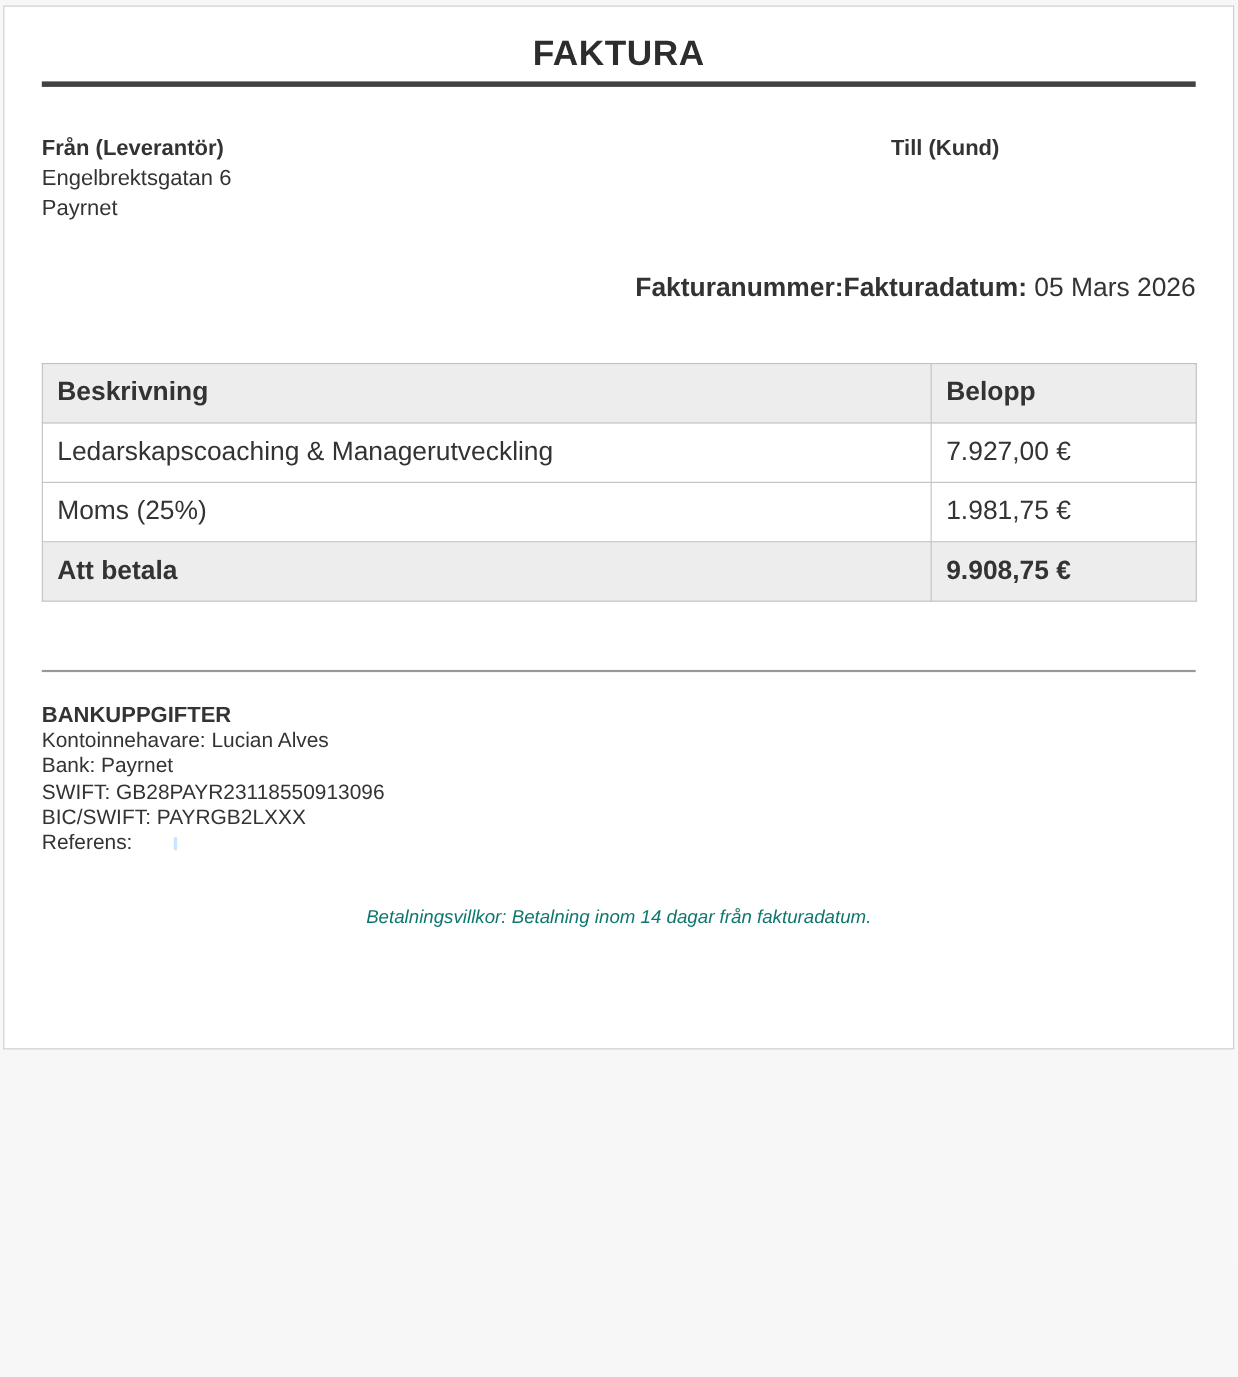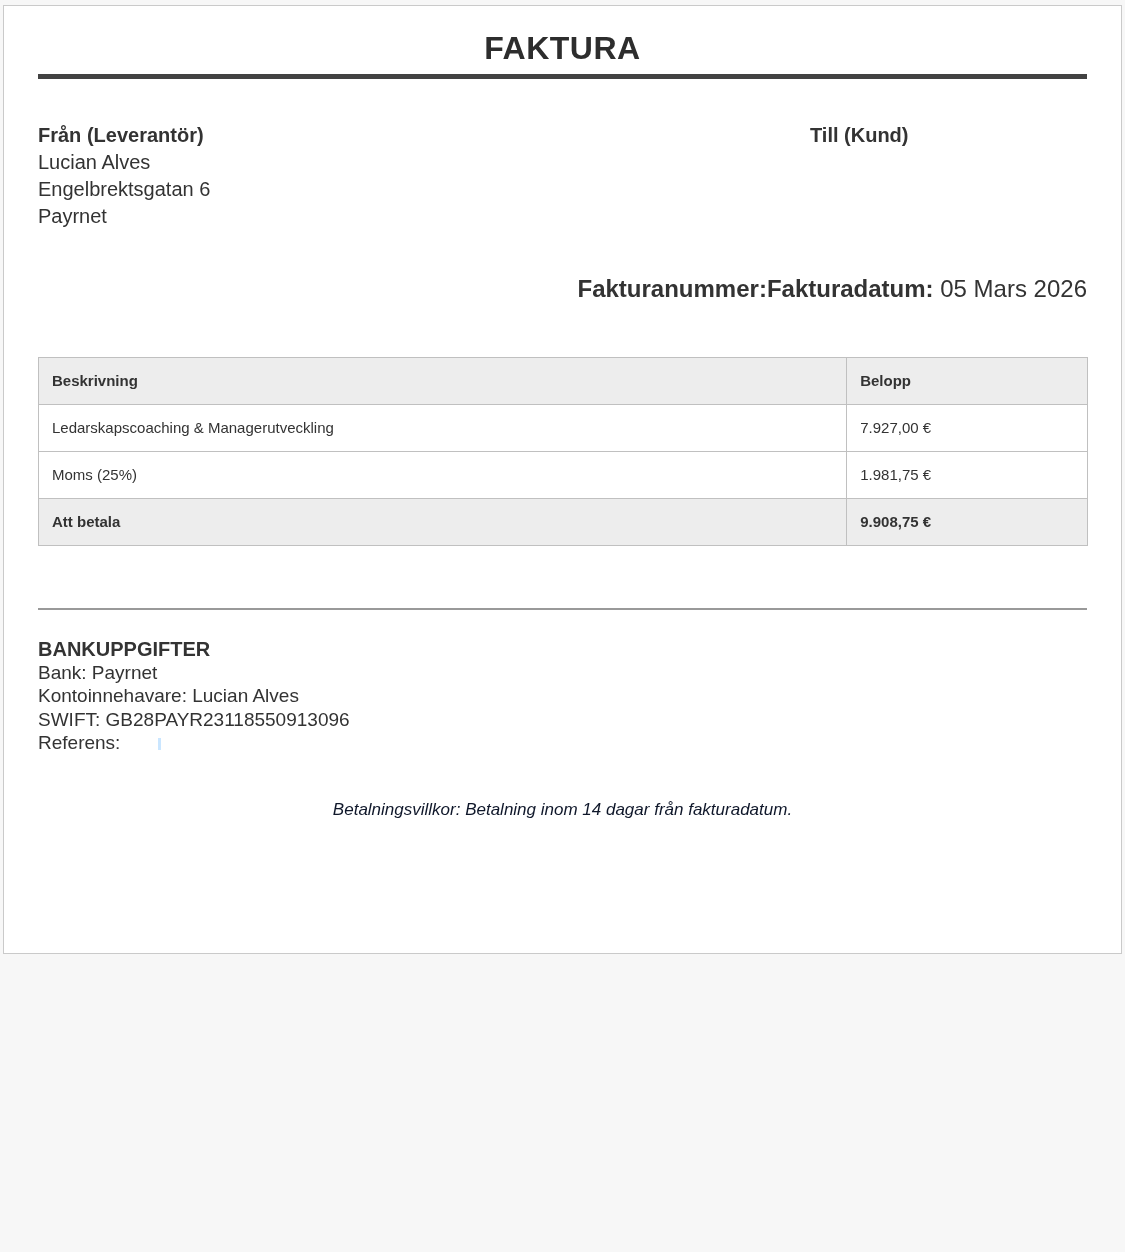--- a/index.html
+++ b/index.html
@@ -47,21 +47,21 @@
     line-height: 22px;
     text-align: right;
   }
   .meta-label { font-weight: bold; display: inline-block; }
   .meta-label-number { width: 244px; }
   .meta-value { display: inline; }
   table.items {
     margin-top: 57px;
     width: 1050px;
     border-collapse: collapse;
-    font-size: 15px;
+    font-size: 24px;
   }
   table.items th, table.items td {
     border: 1px solid #c0c0c0;
     text-align: left;
     padding: 12px 13px 13px 13px;
     font-weight: normal;
     height: 47px;
   }
   table.items th { font-weight: bold; background: #ededed; }
   .col-desc { width: 809px; }
@@ -88,35 +88,34 @@
     height: 12px;
     margin-left: 38px;
     background: rgba(150, 205, 255, 0.5);
     vertical-align: middle;
   }
   .payment-terms {
     margin-top: 46px;
     text-align: center;
     font-size: 17px;
     font-style: italic;
-    color: #0f172a;
+    color: #0f766e;
   }
 </style>
 </head>
 <body>
 
 <div class="page">
 
   <div class="invoice-title">FAKTURA</div>
   <div class="title-rule"></div>
 
   <div class="parties">
     <div class="party-left">
       <div class="party-heading">Från (Leverantör)</div>
-      <div>Lucian Alves</div>
       <div>Engelbrektsgatan 6</div>
       <div>Payrnet</div>
     </div>
     <div class="party-right">
       <div class="party-heading">Till (Kund)</div>
     </div>
   </div>
 
   <div class="meta-row">
     <span class="meta-label meta-label-number">Fakturanummer:</span><span class="meta-value"></span><span class="meta-label">Fakturadatum:</span>
@@ -143,21 +142,22 @@
         <td>Att betala</td>
         <td>9.908,75 €</td>
       </tr>
     </tbody>
   </table>
 
   <div class="section-divider"></div>
 
   <div class="bank-section">
     <div class="bank-heading">BANKUPPGIFTER</div>
+    <div>Kontoinnehavare: Lucian Alves</div>
     <div>Bank: Payrnet</div>
-    <div>Kontoinnehavare: Lucian Alves</div>
     <div>SWIFT: GB28PAYR23118550913096</div>
+    <div>BIC/SWIFT: PAYRGB2LXXX</div>
     <div><span>Referens:</span><span class="faint-mark"></span></div>
   </div>
 
   <div class="payment-terms">Betalningsvillkor: Betalning inom 14 dagar från fakturadatum.</div>
 
 </div>
 
 </body></html>

